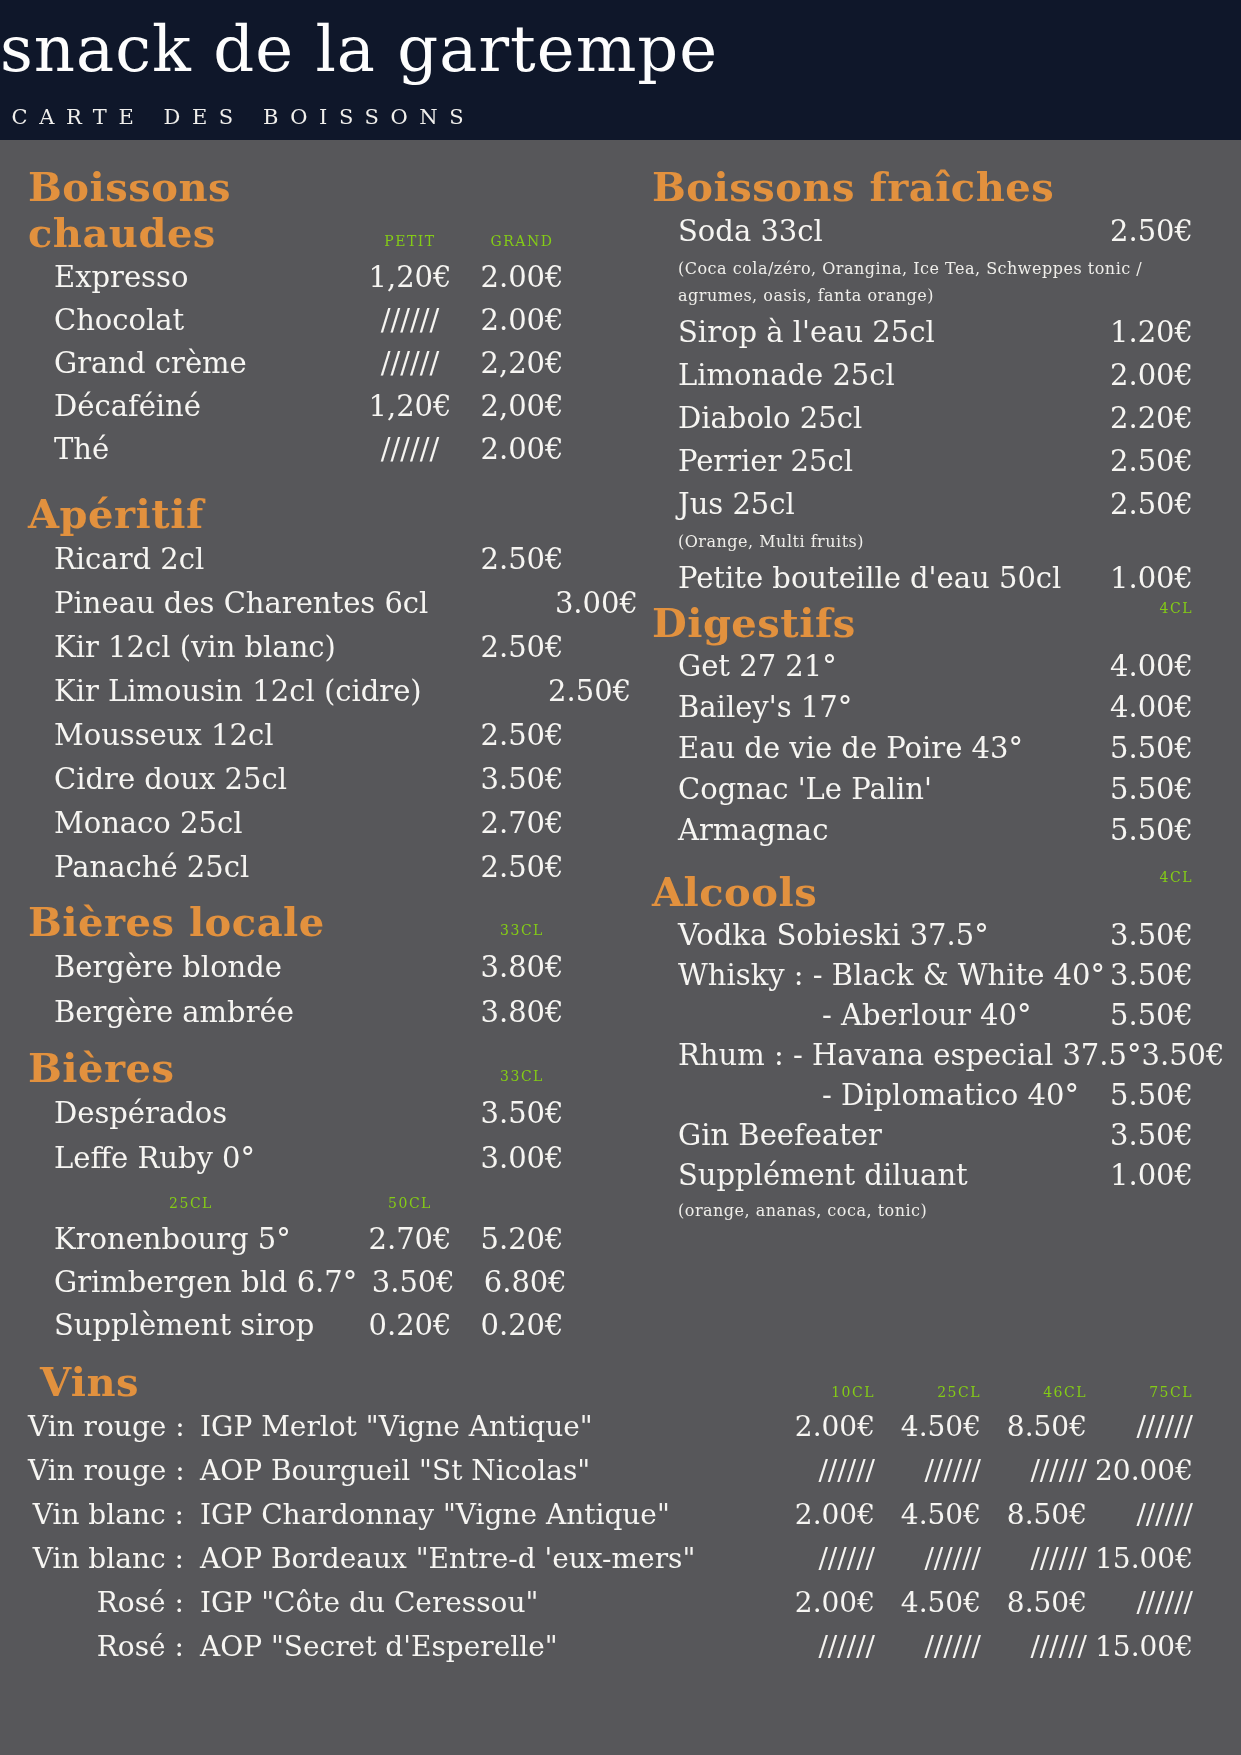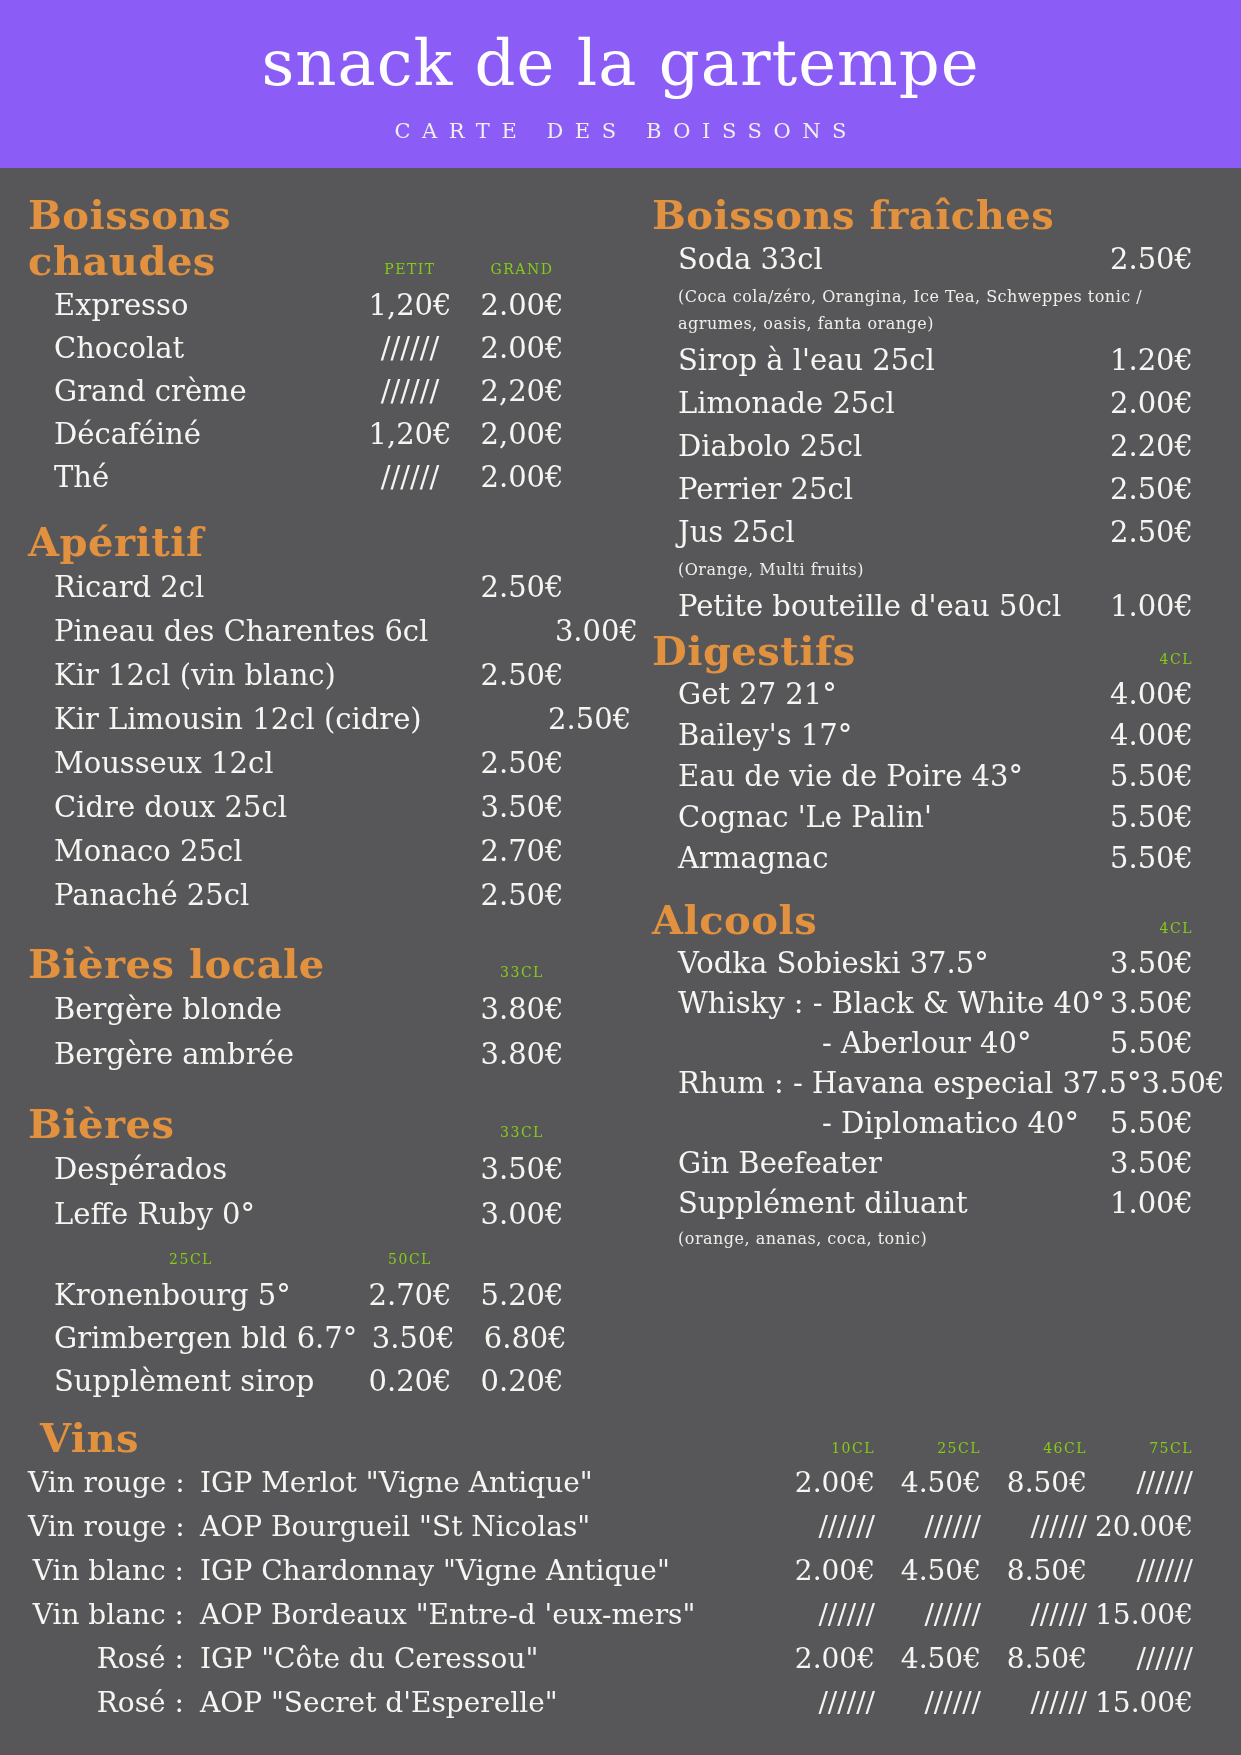--- a/index.html
+++ b/index.html
@@ -6,22 +6,22 @@
   .page{
     position:relative;
     width:1241px;height:1755px;
     background:#57575a;
     overflow:hidden;
     font-family:"DejaVu Serif","Liberation Serif",serif;
     color:#f6f5f2;
   }
   
   .band{
-    height:168px;background:#8b5cf6;
-    display:flex;flex-direction:column;align-items:center;justify-content:center;
+    height:140px;background:#0f172a;
+    display:flex;flex-direction:column;align-items:flex-start;justify-content:center;
   }
   .band .title{
     font-size:64px;line-height:1;color:#fdfdfd;letter-spacing:1px;margin-top:6px;
   }
   .band .subtitle{
     font-size:21px;color:#f0efec;letter-spacing:0.55em;margin-top:24px;text-indent:0.55em;
   }
   
   .columns{display:flex;padding:24px 48px 0 28px;}
   .col-left{width:550px;flex:none;}
@@ -32,28 +32,28 @@
   }
   .sizelabel{
     font-size:14px;color:#84cc16;letter-spacing:1.5px;white-space:nowrap;
   }
   
   .lhead,.lrow{display:grid;grid-template-columns:1fr 112px 112px;align-items:end;}
   .lhead .sizelabel{text-align:center;padding-bottom:7px;}
   .lrow{line-height:43px;font-size:29px;}
   .lrow .iname{padding-left:26px;white-space:nowrap;}
   .lrow .pcell{text-align:center;}
-  .sp20{margin-top:20px;} .sp22{margin-top:24px;} .sp14{margin-top:14px;}
+  .sp20{margin-top:20px;} .sp22{margin-top:10px;} .sp14{margin-top:14px;}
   .aper .lrow{line-height:44px;}
   .tall .lrow{line-height:45px;}
   
   .rrow{display:flex;justify-content:space-between;align-items:baseline;line-height:43px;font-size:29px;}
   .rrow .iname{padding-left:26px;white-space:nowrap;}
   .rrow .price{text-align:right;white-space:nowrap;}
-  .rhead{display:flex;justify-content:space-between;align-items:flex-end;}
+  .rhead{display:flex;justify-content:space-between;align-items:flex-start;}
   .rhead .sizelabel{padding-bottom:7px;}
   .note{
     font-size:16px;line-height:27px;color:#efeeea;letter-spacing:0.5px;
     padding-left:26px;max-width:470px;margin:2px 0;
   }
   .dig .rrow{line-height:41px;}
   .alc .rrow{line-height:40px;}
   .alc .indent .iname{padding-left:170px;}
   
   .vins{margin-top:6px;padding:0 48px 0 28px;}

